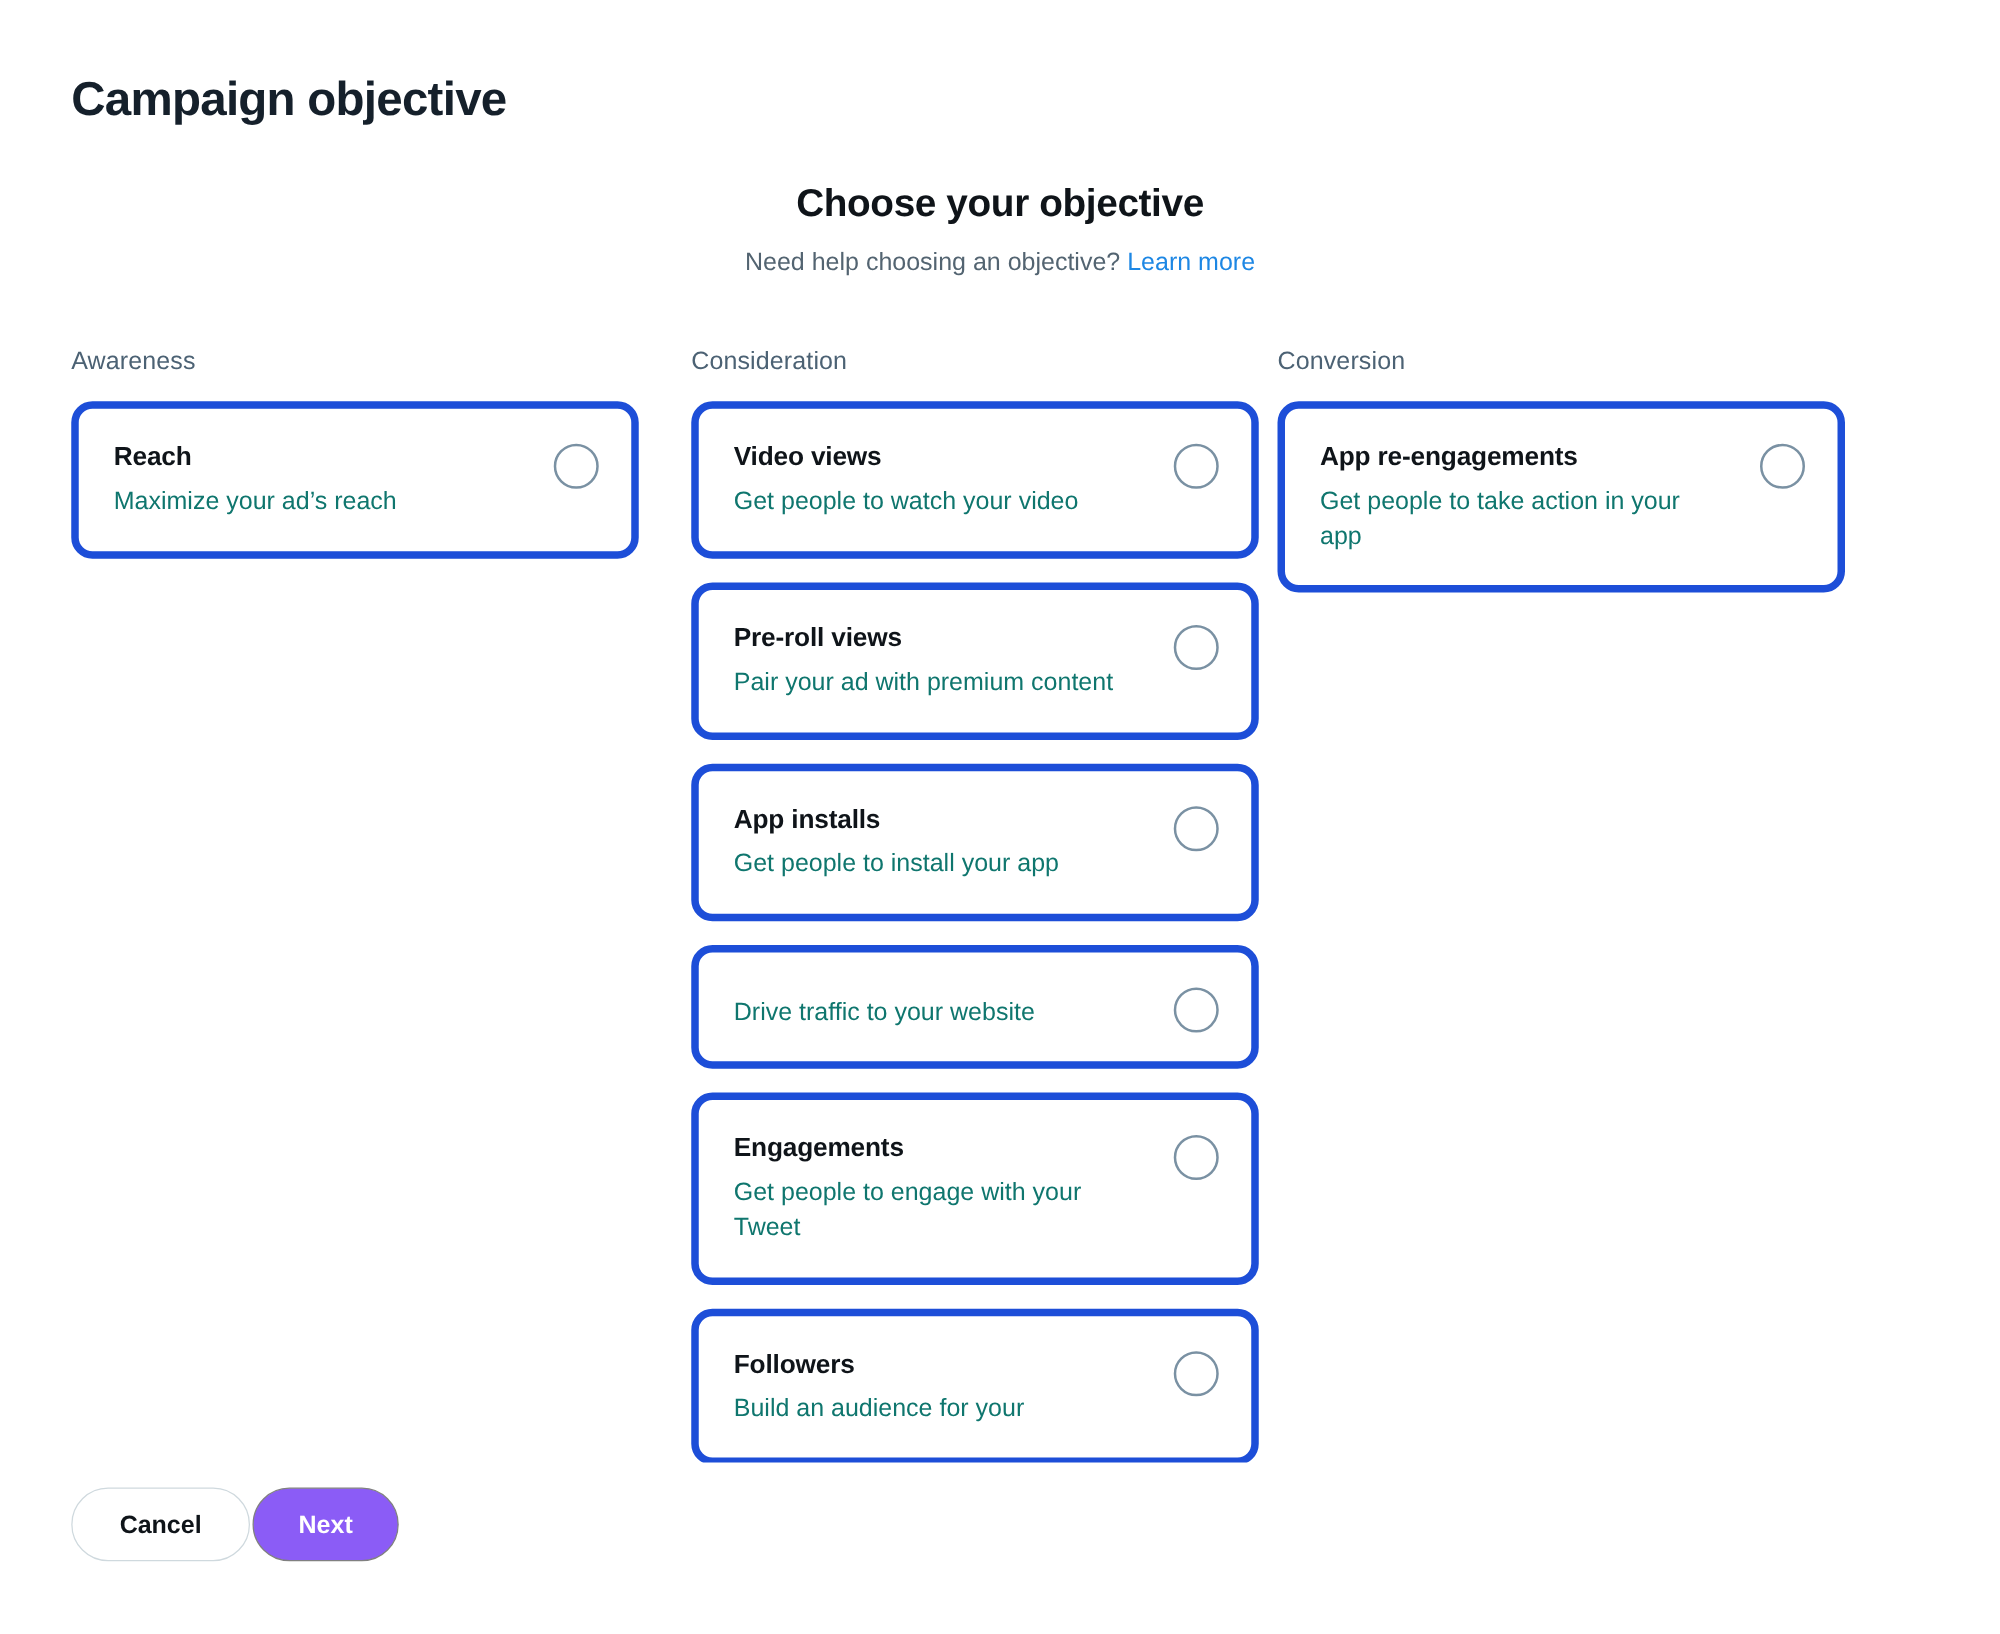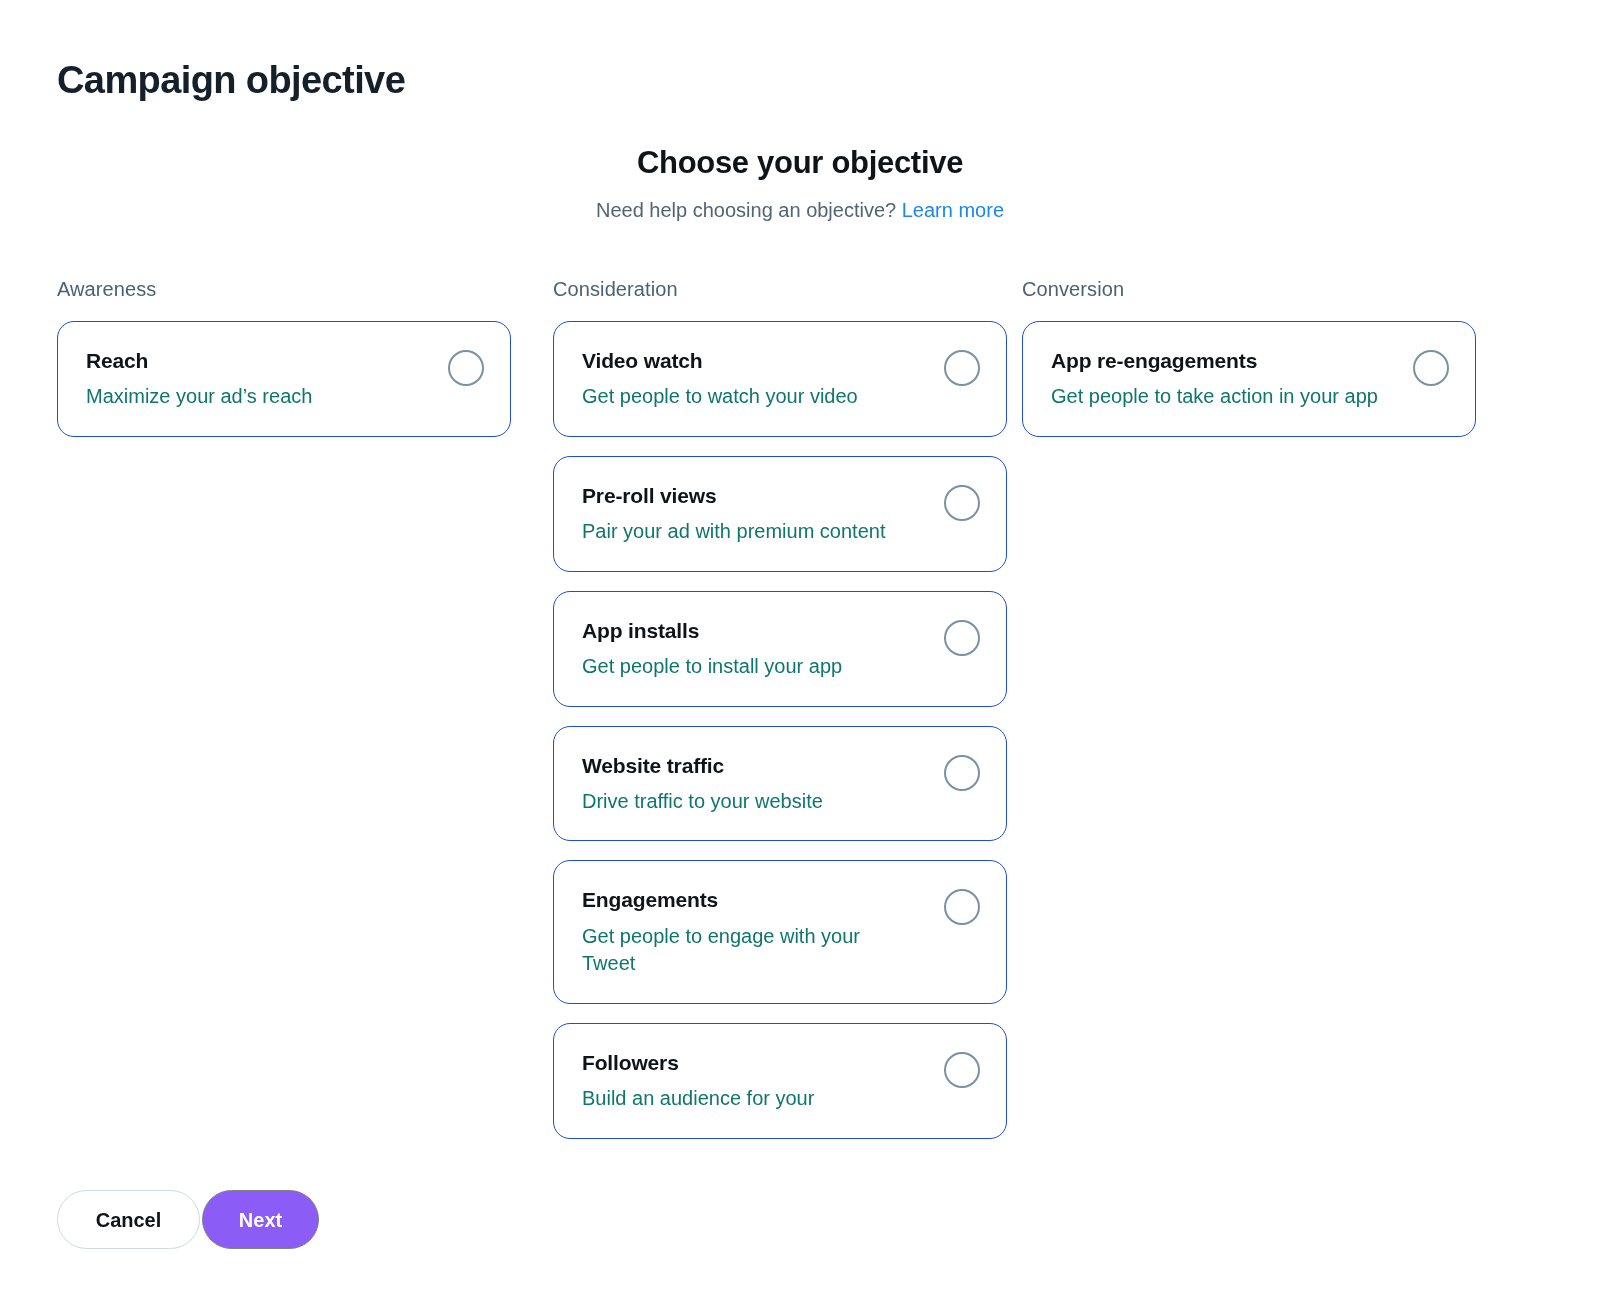--- a/index.html
+++ b/index.html
@@ -83,21 +83,21 @@
     color: #4c6274;
     line-height: 1.3;
     margin-bottom: 19px;
     letter-spacing: 0.1px;
   }
 
   
   .card {
     position: relative;
     width: 100%;
-    border: 1px solid #1d4ed8;
+    border: 6px solid #1d4ed8;
     border-radius: 17px;
     background: #ffffff;
     padding: 26px 28px 25px 28px;
     margin-bottom: 19px;
     cursor: pointer;
   }
   .card-text {
     padding-right: 62px;
   }
   .card-name {
@@ -185,21 +185,21 @@
         </div>
         <div class="radio"></div>
       </div>
     </div>
 
     <div class="column col-consideration">
       <div class="column-label">Consideration</div>
 
       <div class="card">
         <div class="card-text">
-          <div class="card-name">Video watch</div>
+          <div class="card-name">Video views</div>
           <div class="card-desc">Get people to watch your video</div>
         </div>
         <div class="radio"></div>
       </div>
 
       <div class="card">
         <div class="card-text">
           <div class="card-name">Pre-roll views</div>
           <div class="card-desc">Pair your ad with premium content</div>
         </div>
@@ -209,21 +209,20 @@
       <div class="card">
         <div class="card-text">
           <div class="card-name">App installs</div>
           <div class="card-desc">Get people to install your app</div>
         </div>
         <div class="radio"></div>
       </div>
 
       <div class="card">
         <div class="card-text">
-          <div class="card-name">Website traffic</div>
           <div class="card-desc">Drive traffic to your website</div>
         </div>
         <div class="radio"></div>
       </div>
 
       <div class="card">
         <div class="card-text">
           <div class="card-name">Engagements</div>
           <div class="card-desc">Get people to engage with your Tweet</div>
         </div>

